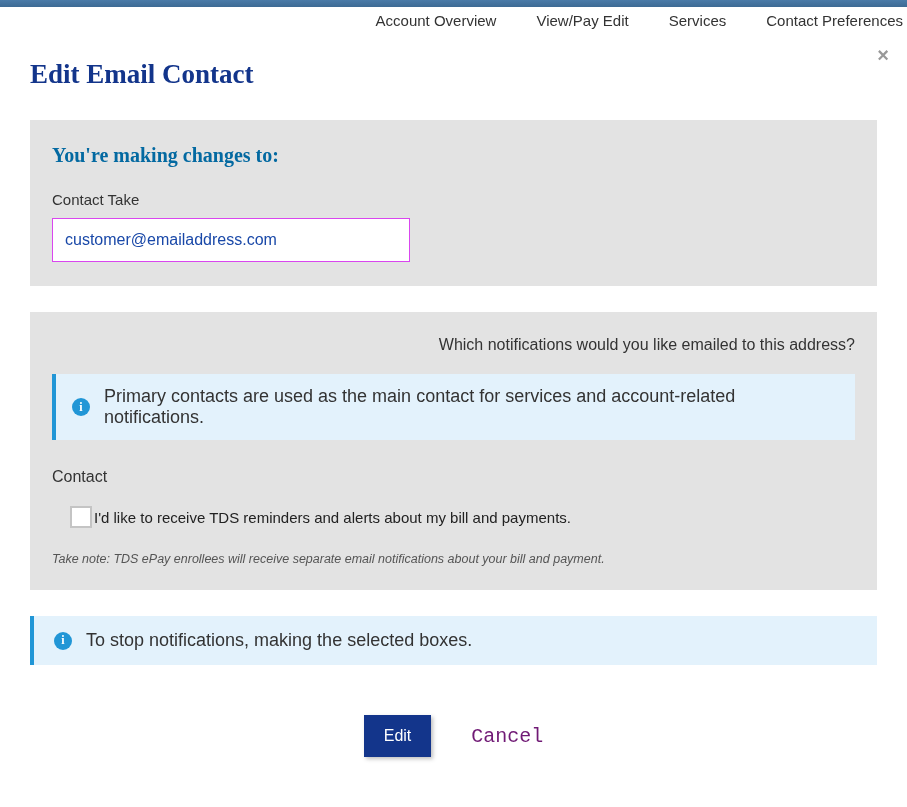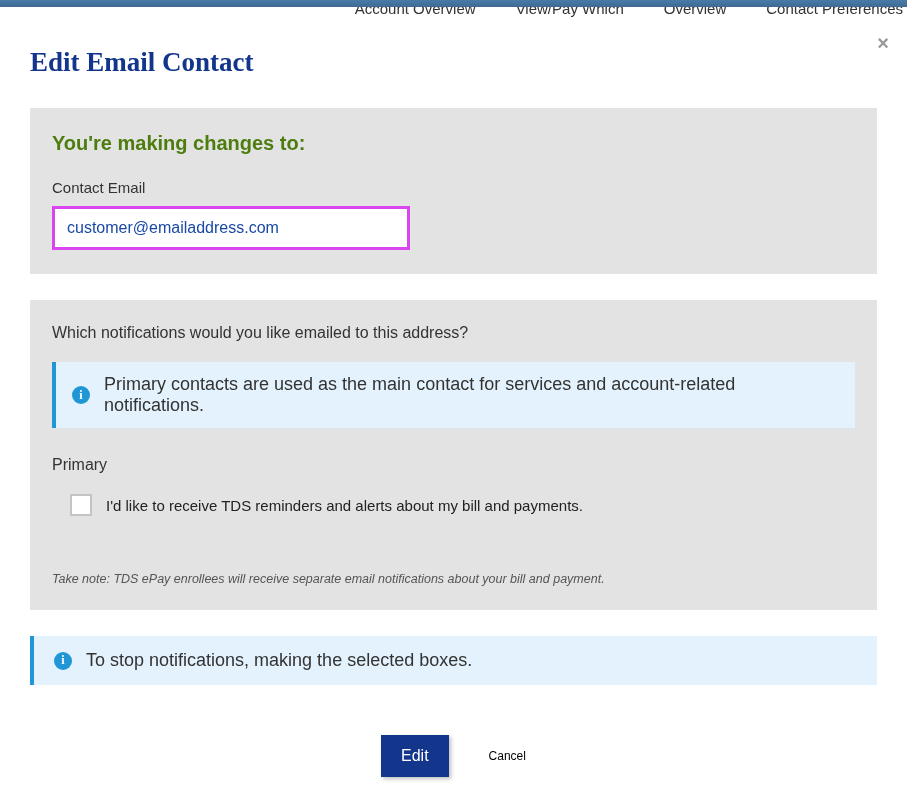--- a/index.html
+++ b/index.html
@@ -17,21 +17,21 @@
     }
     .top-nav {
       background: linear-gradient(to bottom, #4a7ba8, #3d6a94);
       height: 7px;
       width: 100%;
     }
     .nav-links {
       background: #fff;
       display: flex;
       justify-content: flex-end;
-      padding: 0 10px;
+      padding: 12px 10px;
       gap: 40px;
       font-size: 15px;
       color: #444;
       height: 12px;
       overflow: hidden;
       line-height: 3px;
       padding-right: 4px;
     }
     .nav-links span {
       color: #333;
@@ -60,46 +60,47 @@
       margin-bottom: 30px;
     }
     .panel {
       background: #e3e3e3;
       padding: 24px 22px;
       margin-bottom: 26px;
     }
     .panel-heading {
       font-size: 20px;
       font-weight: 700;
-      color: #4d7c0f;
-      font-family: Liberation Sans, sans-serif;
+      color: #0369a1;
+      font-family: Liberation Serif, serif;
       margin-bottom: 24px;
     }
     .field-label {
       font-size: 15px;
       color: #333;
       margin-bottom: 10px;
       font-family: 'Century Gothic', 'Segoe UI', Arial, sans-serif;
     }
     .text-input {
       width: 358px;
       height: 44px;
-      border: 3px solid #d946ef;
+      border: 1px solid #d946ef;
       background: #fff;
       padding: 0 12px;
       font-size: 16px;
       color: #1948a8;
       font-family: 'Century Gothic', 'Segoe UI', Arial, sans-serif;
       outline: none;
     }
     .section-prompt {
       font-size: 16px;
       color: #333;
       font-family: 'Century Gothic', 'Segoe UI', Arial, sans-serif;
       margin-bottom: 20px;
+      text-align: right;
     }
     .info-bar {
       background: #e3f2fc;
       border-left: 4px solid #2196d6;
       padding: 12px 16px;
       display: flex;
       align-items: center;
       gap: 14px;
       margin-bottom: 28px;
     }
@@ -133,23 +134,23 @@
     }
     .subheading {
       font-size: 16px;
       color: #333;
       font-family: 'Century Gothic', 'Segoe UI', Arial, sans-serif;
       margin-bottom: 20px;
     }
     .checkbox-row {
       display: flex;
       align-items: center;
-      gap: 14px;
+      gap: 2px;
       padding-left: 18px;
-      margin-bottom: 56px;
+      margin-bottom: 24px;
       text-align: right;
     }
     .checkbox {
       width: 22px;
       height: 22px;
       border: 2px solid #c4c4c4;
       background: #fff;
       cursor: pointer;
       flex-shrink: 0;
     }
@@ -177,56 +178,56 @@
       border: none;
       padding: 12px 20px;
       font-size: 16px;
       font-family: 'Century Gothic', 'Segoe UI', Arial, sans-serif;
       cursor: pointer;
       box-shadow: 2px 2px 4px rgba(0,0,0,0.25);
     }
     .btn-link {
       background: none;
       border: none;
-      color: #000000;
-      font-size: 12px;
-      font-family: Liberation Sans, sans-serif;
+      color: #701a75;
+      font-size: 20px;
+      font-family: Liberation Mono, monospace;
       cursor: pointer;
     }
   </style>
 </head>
 <body>
 
 <div class="top-nav"></div>
 <div class="nav-links">
   <span>Account Overview</span>
-  <span>View/Pay Which</span>
-  <span>Overview</span>
+  <span>View/Pay Edit</span>
+  <span>Services</span>
   <span>Contact Preferences</span>
 </div>
 
 <div class="modal">
   <div class="close-btn">×</div>
   <h1 class="modal-title">Edit Email Contact</h1>
 
   <div class="panel">
     <div class="panel-heading">You're making changes to:</div>
-    <div class="field-label">Contact Email</div>
+    <div class="field-label">Contact Take</div>
     <input type="text" class="text-input" value="customer@emailaddress.com" style="">
   </div>
 
   <div class="panel">
     <div class="section-prompt">Which notifications would you like emailed to this address?</div>
 
     <div class="info-bar">
       <div class="info-icon">i</div>
       <div class="info-text">Primary contacts are used as the main contact for services and account-related notifications.</div>
     </div>
 
-    <div class="subheading">Primary</div>
+    <div class="subheading">Contact</div>
     <div class="checkbox-row">
       <div class="checkbox"></div>
       <div class="checkbox-label">I'd like to receive TDS reminders and alerts about my bill and payments.</div>
     </div>
 
     <div class="note">Take note: TDS ePay enrollees will receive separate email notifications about your bill and payment.</div>
   </div>
 
   <div class="info-bar-outer">
     <div class="info-icon">i</div>

